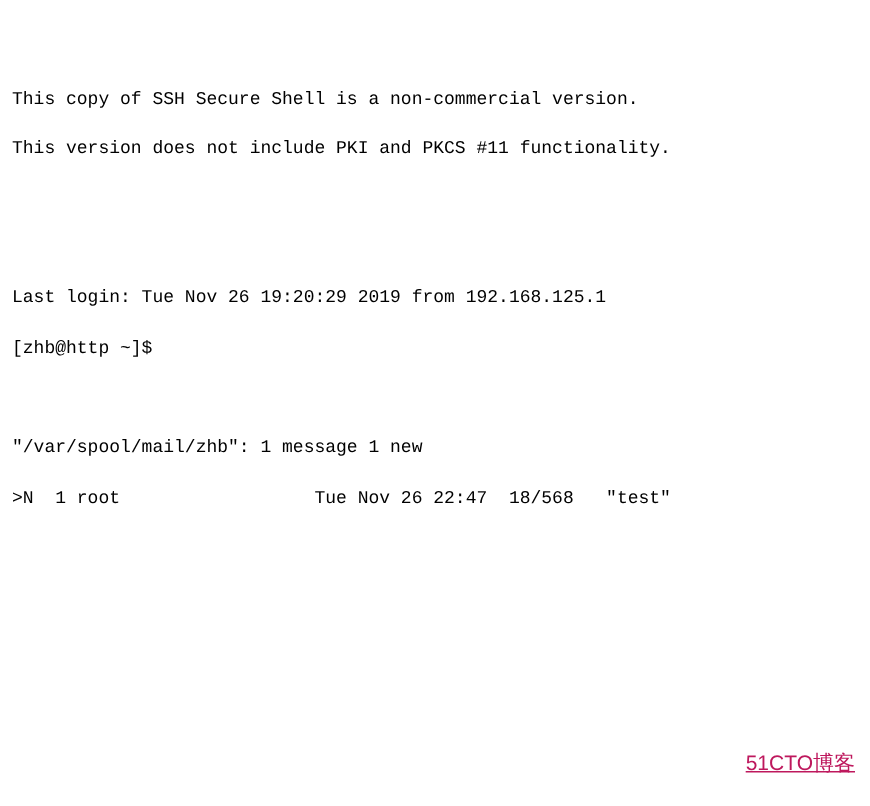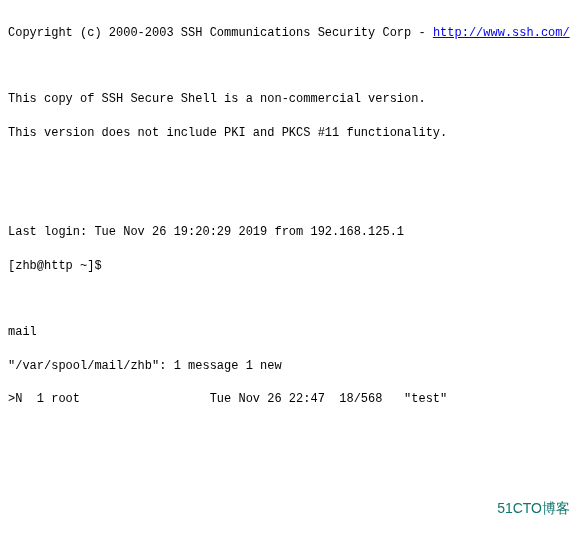--- a/index.html
+++ b/index.html
@@ -24,46 +24,45 @@
     }
     .link {
       color: #0000ee;
       text-decoration: underline;
       cursor: pointer;
     }
     .watermark {
       position: absolute;
       right: 10px;
       bottom: 18px;
-      color: #0f766e;
+      color: #be185d;
       font-family: sans-serif;
       font-size: 14px;
       pointer-events: none;
+      text-decoration: underline;
     }
     .line {
       display: block;
     }
     .blank {
       height: 16px;
     }
   </style>
 </head>
 <body>
 
 <div class="terminal">
-<span class="line"><span>Copyright (c) 2000-2003 SSH Communications Security Corp - </span><span class="link">http://www.ssh.com/</span></span>
 <div class="blank"></div>
 <span class="line">This copy of SSH Secure Shell is a non-commercial version.</span>
 <span class="line">This version does not include PKI and PKCS #11 functionality.</span>
 <div class="blank"></div>
 <div class="blank"></div>
 <span class="line">Last login: Tue Nov 26 19:20:29 2019 from 192.168.125.1</span>
 <span class="line">[zhb@http ~]$</span>
 <div class="blank"></div>
-<span class="line">mail</span>
 <span class="line">"/var/spool/mail/zhb": 1 message 1 new</span>
 <span class="line">&gt;N  1 root                  Tue Nov 26 22:47  18/568   "test"</span>
 
 
 
 
 
 
 
 

